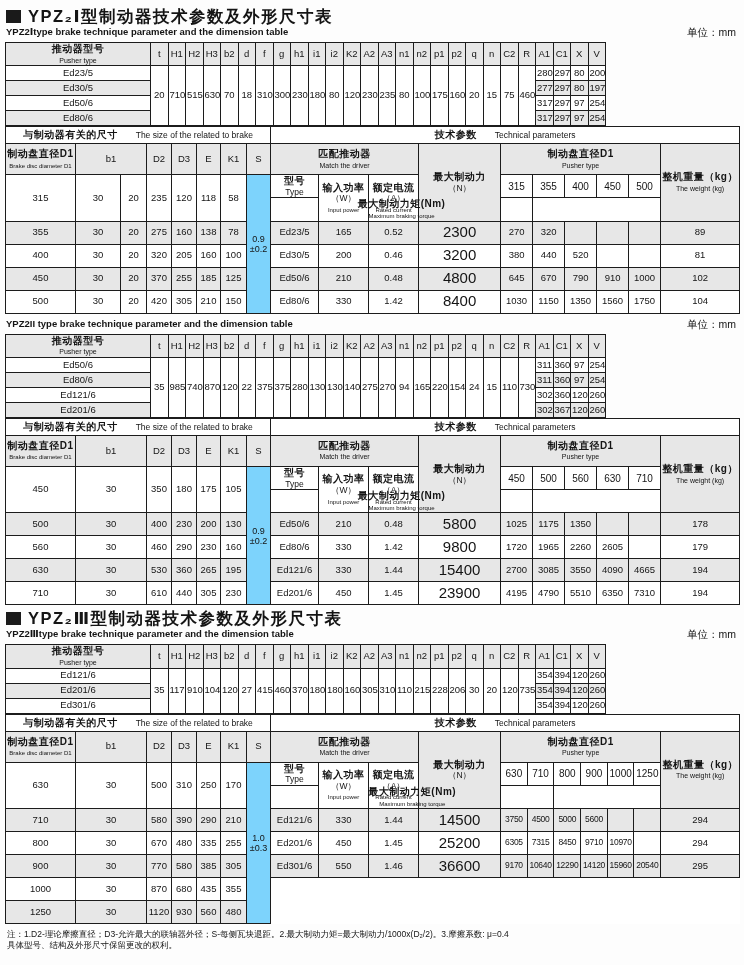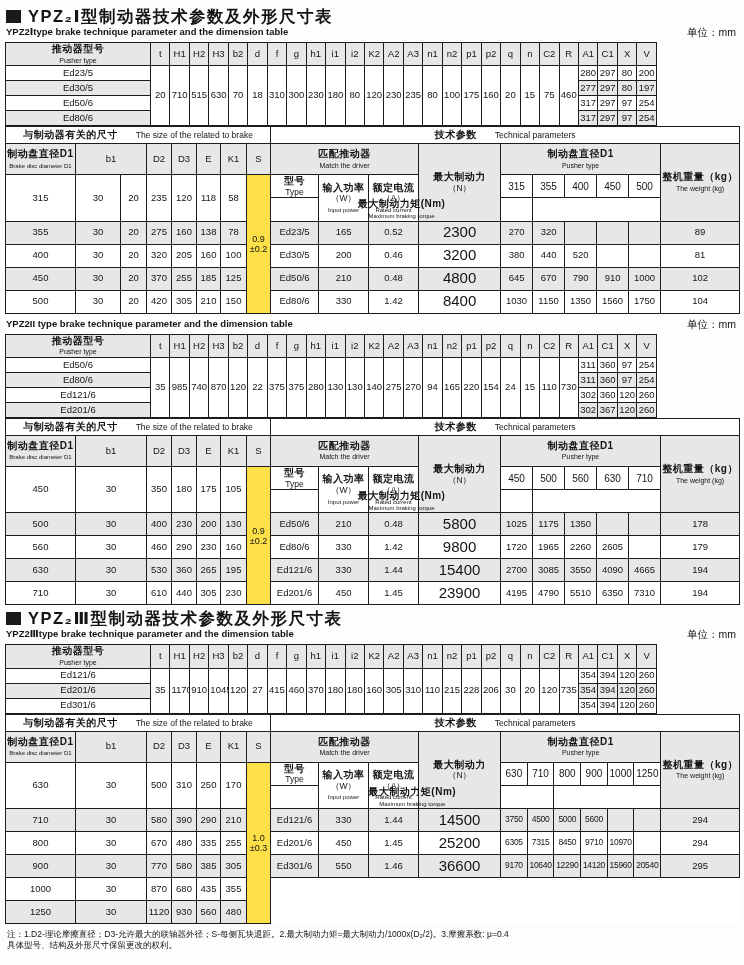--- a/index.html
+++ b/index.html
@@ -6,39 +6,39 @@
   body{width:744px;height:965px;overflow:hidden;background:#fdfdfd;
        font-family:"Liberation Sans","DejaVu Sans",sans-serif;color:#141414}
   .page{padding:7px 5px 0}
   .section{margin-bottom:4px}
   .sec-title{display:flex;align-items:center;gap:7px;margin:0 0 0 1px;
              font-size:16.5px;font-weight:bold;letter-spacing:1.5px;line-height:1.15}
   .sq{width:15px;height:13px;background:#1a1a1a;flex:0 0 auto}
   .sec-sub{display:flex;justify-content:space-between;margin:0 3px 2px 1px}
   .sub-en{font-size:9.5px;font-weight:bold}
   .unit{font-size:10.5px}
-  table{border-collapse:collapse;table-layout:fixed;width:652px;background:#fff}
+  table{border-collapse:collapse;table-layout:fixed;width:601px;background:#fff}
   th,td{border:1px solid #1c1c1c;text-align:center;vertical-align:middle;padding:0 1px;
         font-size:9.5px;font-weight:normal;line-height:1.12;overflow:hidden}
   .gy{background:#e7e7e7}
   tr.g td{background:#e7e7e7}
   td.blank,tr.g td.blank{border:none;background:#fff}
   .cnb{font-weight:bold;font-size:10px;letter-spacing:.5px}
   .md{font-size:8.5px}
   .sm{font-size:7px}
   .xs{font-size:6px;line-height:1;letter-spacing:0}
   .t1h{height:21px}
   .t1r{height:15px}
   .band{height:17px}
   .band .cnb{font-size:10px}
   .band .md{margin-left:18px}
   .hA th{height:30px}
   .rB{height:22px}
   .dr td{height:22px}
-  .scell{font-size:9px;background:#fde047}
+  .scell{font-size:9px;background:#7dd3fc}
   .szh{font-size:10px}
   .frc{font-size:15px}
   .tq6{font-size:8.5px;letter-spacing:-.3px}
   .notes{margin:5px 2px 0}
   .note-cn{font-size:8.5px;line-height:1.3}
 </style>
 </head>
 <body>
 
 <div class="page">

